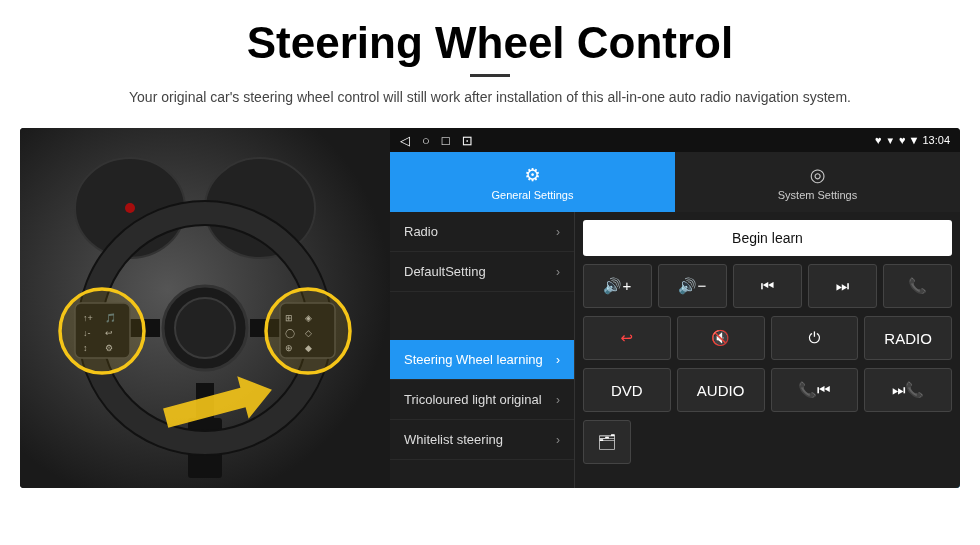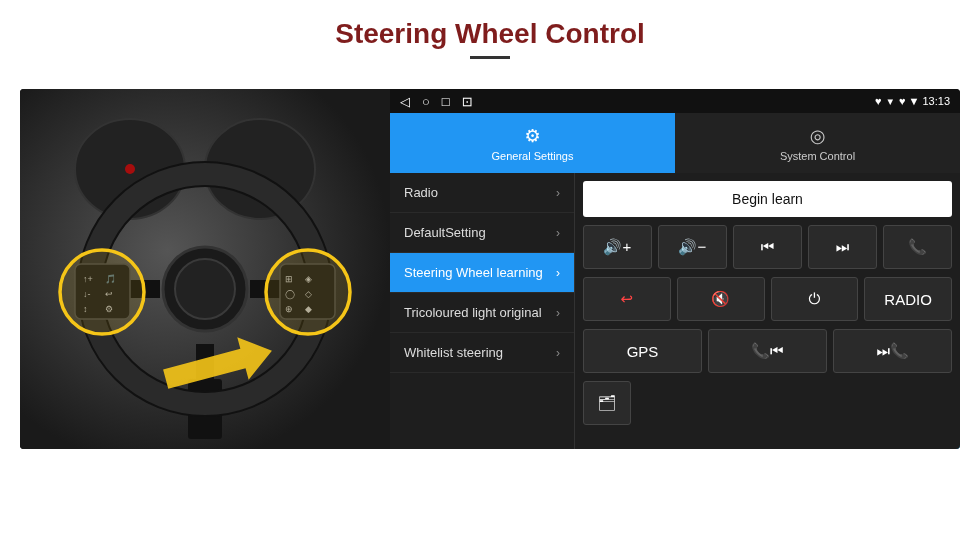--- a/index.html
+++ b/index.html
@@ -10,23 +10,23 @@
       background: #fff;
       overflow: hidden;
     }
 
     .header {
       text-align: center;
       padding: 18px 60px 10px;
     }
 
     .header h1 {
-      font-size: 28px;
+      font-size: 44px;
       font-weight: 900;
-      color: #7f1d1d;
+      color: #000000;
       margin-bottom: 6px;
     }
 
     .header-divider {
       width: 40px;
       height: 3px;
       background: #333;
       margin: 0 auto 10px;
     }
 
@@ -146,20 +146,21 @@
       padding: 12px 14px;
       color: #ddd;
       font-size: 13px;
       border-bottom: 1px solid #2a2a2a;
       cursor: pointer;
     }
 
     .menu-item.active {
       background: #2196F3;
       color: #fff;
+      margin-top: 48px;
     }
 
     .menu-item-chevron {
       font-size: 12px;
       color: #888;
     }
 
     .menu-item.active .menu-item-chevron {
       color: #fff;
     }
@@ -216,20 +217,21 @@
     }
   </style>
 </head>
 <body>
 
 <div>
 
   <div class="header">
     <h1>Steering Wheel Control</h1>
     <div class="header-divider"></div>
+    <p>Your original car's steering wheel control will still work after installation of this all-in-one auto radio navigation system.</p>
   </div>
 
   <div class="content-area">
 
     <div class="steering-wheel-area">
       <div class="sw-image-placeholder">
 
         <svg width="370" height="360" viewBox="0 0 370 360" style="position:absolute;top:0;left:0;">
 
           <defs>
@@ -296,32 +298,32 @@
       <div class="status-bar">
         <div class="status-bar-left">
           <span style="font-size:13px;">◁</span>
           <span style="font-size:13px;">○</span>
           <span style="font-size:13px;">□</span>
           <span style="font-size:13px;">⊡</span>
         </div>
         <div class="status-bar-right">
           <span>♥</span>
           <span>▾</span>
-          <span>♥  ▼  13:13</span>
+          <span>♥  ▼  13:04</span>
         </div>
       </div>
 
       <div class="settings-tabs">
         <div class="settings-tab active">
           <span class="tab-icon">⚙</span>
           <span>General Settings</span>
         </div>
         <div class="settings-tab">
           <span class="tab-icon">◎</span>
-          <span>System Control</span>
+          <span>System Settings</span>
         </div>
       </div>
 
       <div class="main-area">
 
         <div class="menu-list">
           <div class="menu-item">
             <span>Radio</span>
             <span class="menu-item-chevron">›</span>
           </div>
@@ -377,21 +379,24 @@
             <div class="ctrl-btn">
               <span>⏻</span>
             </div>
             <div class="ctrl-btn">
               <span>RADIO</span>
             </div>
           </div>
 
           <div class="ctrl-row">
             <div class="ctrl-btn">
-              <span>GPS</span>
+              <span>DVD</span>
+            </div>
+            <div class="ctrl-btn">
+              <span>AUDIO</span>
             </div>
             <div class="ctrl-btn">
               <span>📞⏮</span>
             </div>
             <div class="ctrl-btn">
               <span>⏭📞</span>
             </div>
           </div>
 
           <div class="ctrl-row">

